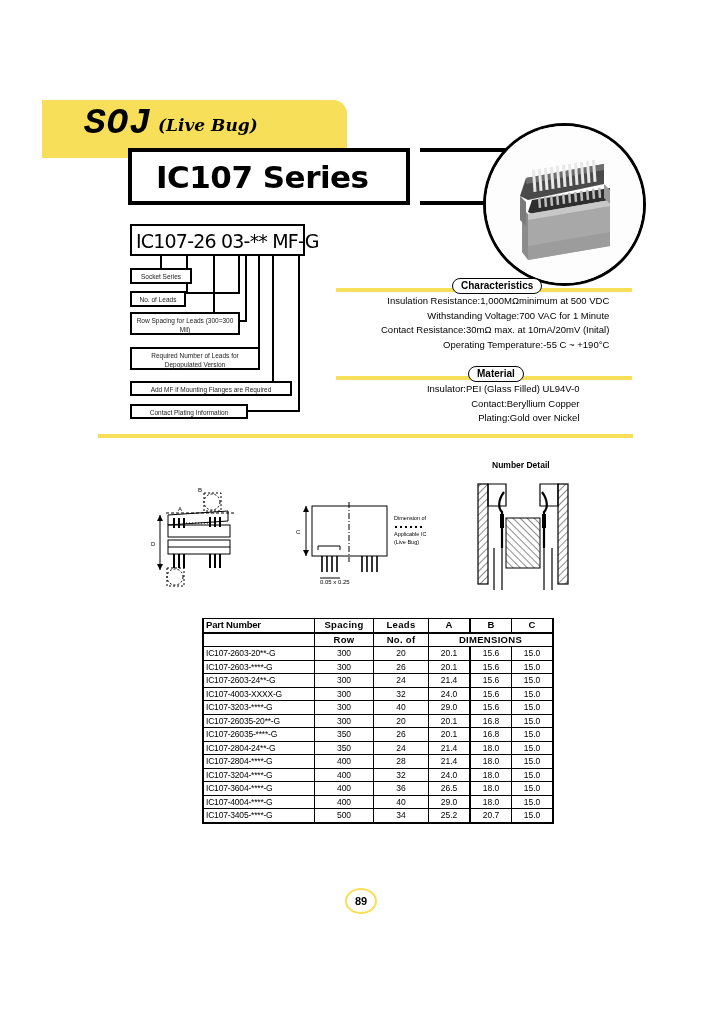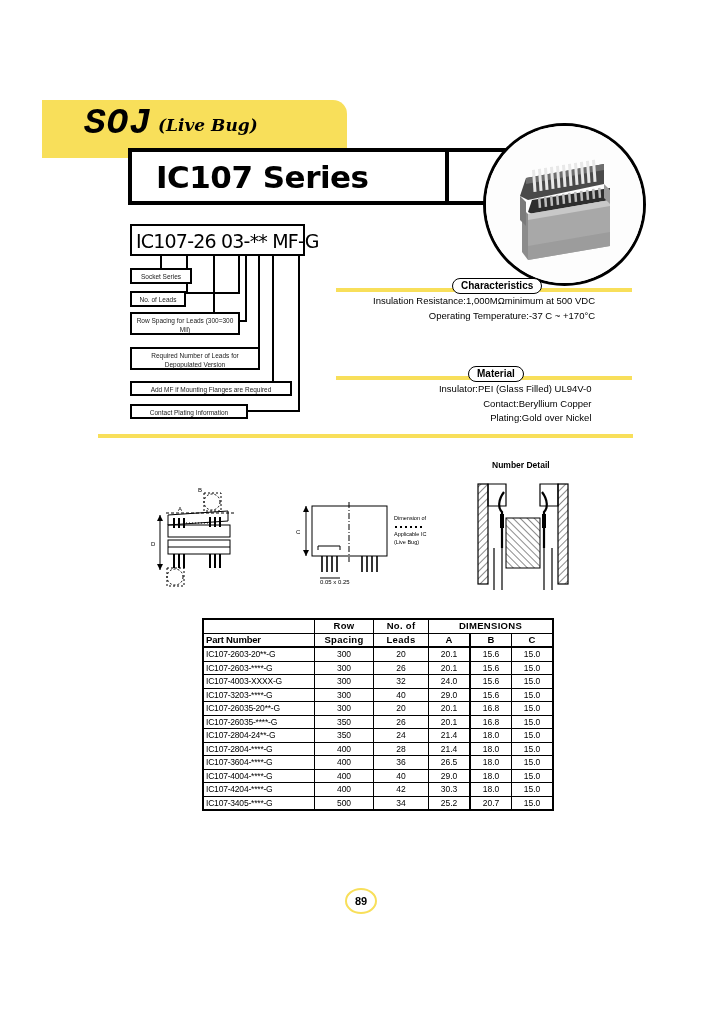--- a/index.html
+++ b/index.html
@@ -50,21 +50,21 @@
     top: 115px;
     font-family: "DejaVu Serif", serif;
     font-size: 17px;
     font-weight: bold;
     font-style: italic;
   }
   .series-box {
     position: absolute;
     left: 128px;
     top: 148px;
-    width: 321px;
+    width: 282px;
     height: 57px;
     background: #ffffff;
     border: 4px solid #000000;
     box-sizing: border-box;
   }
   .series-title {
     position: absolute;
     left: 24px;
     top: 7px;
     font-family: "DejaVu Sans", sans-serif;
@@ -329,27 +329,33 @@
 
   <div class="callout" style="left:130px; top:404px; width:118px; height:15px;">Contact Plating Information</div>
 
   <div class="spec-rule" style="left:336px; top:288px; width:296px;"></div>
   <div class="spec-badge" style="left:452px; top:278px;">Characteristics</div>
   <div class="spec-list" style="left:338px; top:294px;">
     <span class="spec-row">
       <span class="spec-label">Insulation Resistance:</span><span class="spec-value">1,000MΩminimum at 500 VDC</span>
     </span>
     <span class="spec-row">
-      <span class="spec-label">Operating Temperature:</span><span class="spec-value">-37 C ~ +170°C</span>
+      <span class="spec-label">Withstanding Voltage:</span><span class="spec-value">700 VAC for 1 Minute</span>
+    </span>
+    <span class="spec-row">
+      <span class="spec-label">Contact Resistance:</span><span class="spec-value">30mΩ max. at 10mA/20mV (Inital)</span>
+    </span>
+    <span class="spec-row">
+      <span class="spec-label">Operating Temperature:</span><span class="spec-value">-55 C ~ +190°C</span>
     </span>
   </div>
 
   <div class="spec-rule" style="left:336px; top:376px; width:296px;"></div>
   <div class="spec-badge" style="left:468px; top:366px;">Material</div>
-  <div class="spec-list" style="left:338px; top:382px;margin-left:12px;">
+  <div class="spec-list" style="left:338px; top:382px;">
     <span class="spec-row">
       <span class="spec-label">Insulator:</span><span class="spec-value">PEI (Glass Filled) UL94V-0</span>
     </span>
     <span class="spec-row">
       <span class="spec-label">Contact:</span><span class="spec-value">Beryllium Copper</span>
     </span>
     <span class="spec-row">
       <span class="spec-label">Plating:</span><span class="spec-value">Gold over Nickel</span>
     </span>
   </div>
@@ -481,52 +487,60 @@
     <line x1="86" y1="70" x2="86" y2="112" stroke="#000" stroke-width="1.2"></line>
     <line x1="94" y1="70" x2="94" y2="112" stroke="#000" stroke-width="1.2"></line>
 
     <rect x="42" y="36" width="4" height="14" fill="#000"></rect>
     <rect x="84" y="36" width="4" height="14" fill="#000"></rect>
   </svg>
 
   <table class="dim-table">
     <thead>
       <tr>
-        <th class="pn thick-left thick-top" style="border-bottom:none; border-top:none; border-left:none;"></th>
-        <th class="c-spacing thick-top">Row</th>
-        <th class="c-leads thick-top">No. of</th>
-        <th class="thick-top thick-right" colspan="3">DIMENSIONS</th>
-      </tr>
-      <tr>
         <th class="pn thick-left thick-bottom">Part  Number</th>
         <th class="c-spacing thick-bottom">Spacing</th>
         <th class="c-leads thick-bottom">Leads</th>
         <th class="c-dim thick-bottom">A</th>
         <th class="c-dim thick-bottom thick-left">B</th>
         <th class="c-dim thick-bottom thick-right">C</th>
       </tr>
+      <tr>
+        <th class="pn thick-left thick-top" style="border-bottom:none; border-top:none; border-left:none;"></th>
+        <th class="c-spacing thick-top">Row</th>
+        <th class="c-leads thick-top">No. of</th>
+        <th class="thick-top thick-right" colspan="3">DIMENSIONS</th>
+      </tr>
     </thead>
     <tbody>
         <tr>
           <td class="pn thick-left">IC107-2603-20**-G</td>
           <td class="c-spacing">300</td>
           <td class="c-leads">20</td>
           <td class="c-dim">20.1</td>
           <td class="c-dim thick-left">15.6</td>
           <td class="c-dim thick-right">15.0</td>
         </tr>
         <tr>
           <td class="pn thick-left">IC107-2603-****-G</td>
           <td class="c-spacing">300</td>
           <td class="c-leads">26</td>
           <td class="c-dim">20.1</td>
           <td class="c-dim thick-left">15.6</td>
           <td class="c-dim thick-right">15.0</td>
         </tr>
         <tr>
+          <td class="pn thick-left">IC107-2603-24**-G</td>
+          <td class="c-spacing">300</td>
+          <td class="c-leads">24</td>
+          <td class="c-dim">21.4</td>
+          <td class="c-dim thick-left">15.6</td>
+          <td class="c-dim thick-right">15.0</td>
+        </tr>
+        <tr>
           <td class="pn thick-left">IC107-4003-XXXX-G</td>
           <td class="c-spacing">300</td>
           <td class="c-leads">32</td>
           <td class="c-dim">24.0</td>
           <td class="c-dim thick-left">15.6</td>
           <td class="c-dim thick-right">15.0</td>
         </tr>
         <tr>
           <td class="pn thick-left">IC107-3203-****-G</td>
           <td class="c-spacing">300</td>
@@ -561,40 +575,40 @@
         </tr>
         <tr>
           <td class="pn thick-left">IC107-2804-****-G</td>
           <td class="c-spacing">400</td>
           <td class="c-leads">28</td>
           <td class="c-dim">21.4</td>
           <td class="c-dim thick-left">18.0</td>
           <td class="c-dim thick-right">15.0</td>
         </tr>
         <tr>
+          <td class="pn thick-left">IC107-3204-****-G</td>
+          <td class="c-spacing">400</td>
+          <td class="c-leads">32</td>
+          <td class="c-dim">24.0</td>
+          <td class="c-dim thick-left">18.0</td>
+          <td class="c-dim thick-right">15.0</td>
+        </tr>
+        <tr>
           <td class="pn thick-left">IC107-3604-****-G</td>
           <td class="c-spacing">400</td>
           <td class="c-leads">36</td>
           <td class="c-dim">26.5</td>
           <td class="c-dim thick-left">18.0</td>
           <td class="c-dim thick-right">15.0</td>
         </tr>
         <tr>
           <td class="pn thick-left">IC107-4004-****-G</td>
           <td class="c-spacing">400</td>
           <td class="c-leads">40</td>
           <td class="c-dim">29.0</td>
-          <td class="c-dim thick-left">18.0</td>
-          <td class="c-dim thick-right">15.0</td>
-        </tr>
-        <tr>
-          <td class="pn thick-left">IC107-4204-****-G</td>
-          <td class="c-spacing">400</td>
-          <td class="c-leads">42</td>
-          <td class="c-dim">30.3</td>
           <td class="c-dim thick-left">18.0</td>
           <td class="c-dim thick-right">15.0</td>
         </tr>
         <tr>
           <td class="pn thick-left thick-bottom">IC107-3405-****-G</td>
           <td class="c-spacing thick-bottom">500</td>
           <td class="c-leads thick-bottom">34</td>
           <td class="c-dim thick-bottom">25.2</td>
           <td class="c-dim thick-left thick-bottom">20.7</td>
           <td class="c-dim thick-right thick-bottom">15.0</td>

